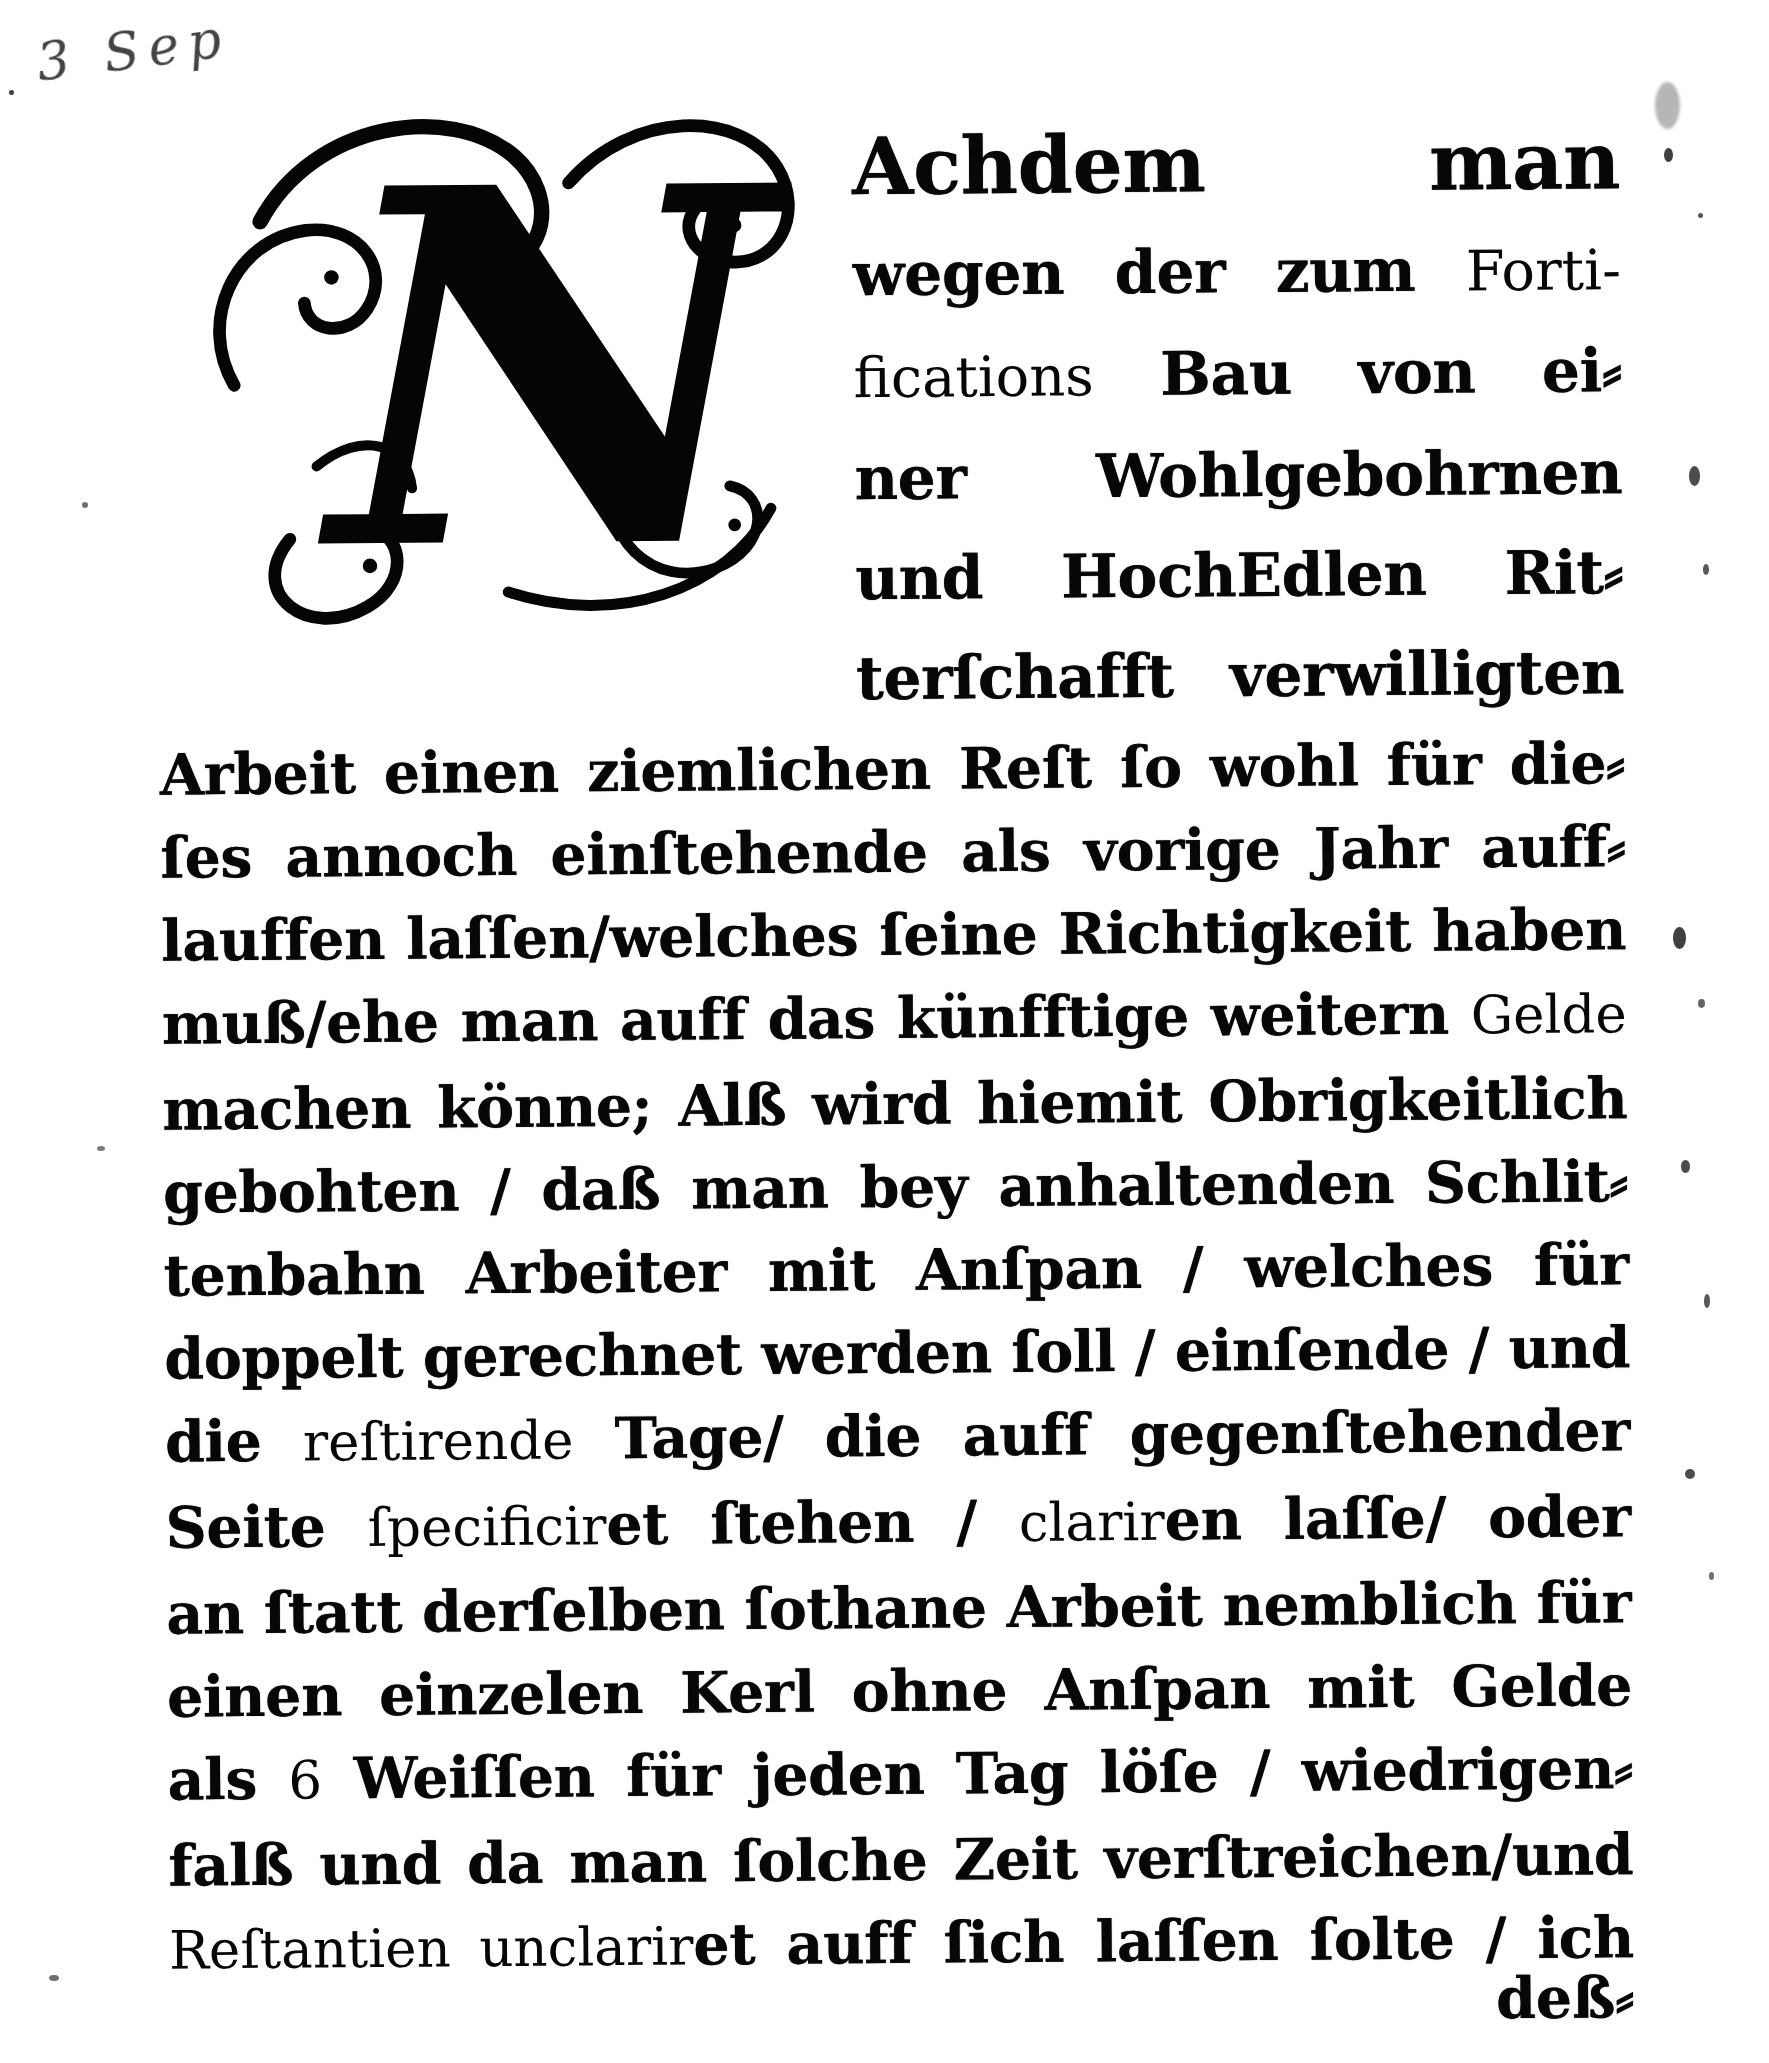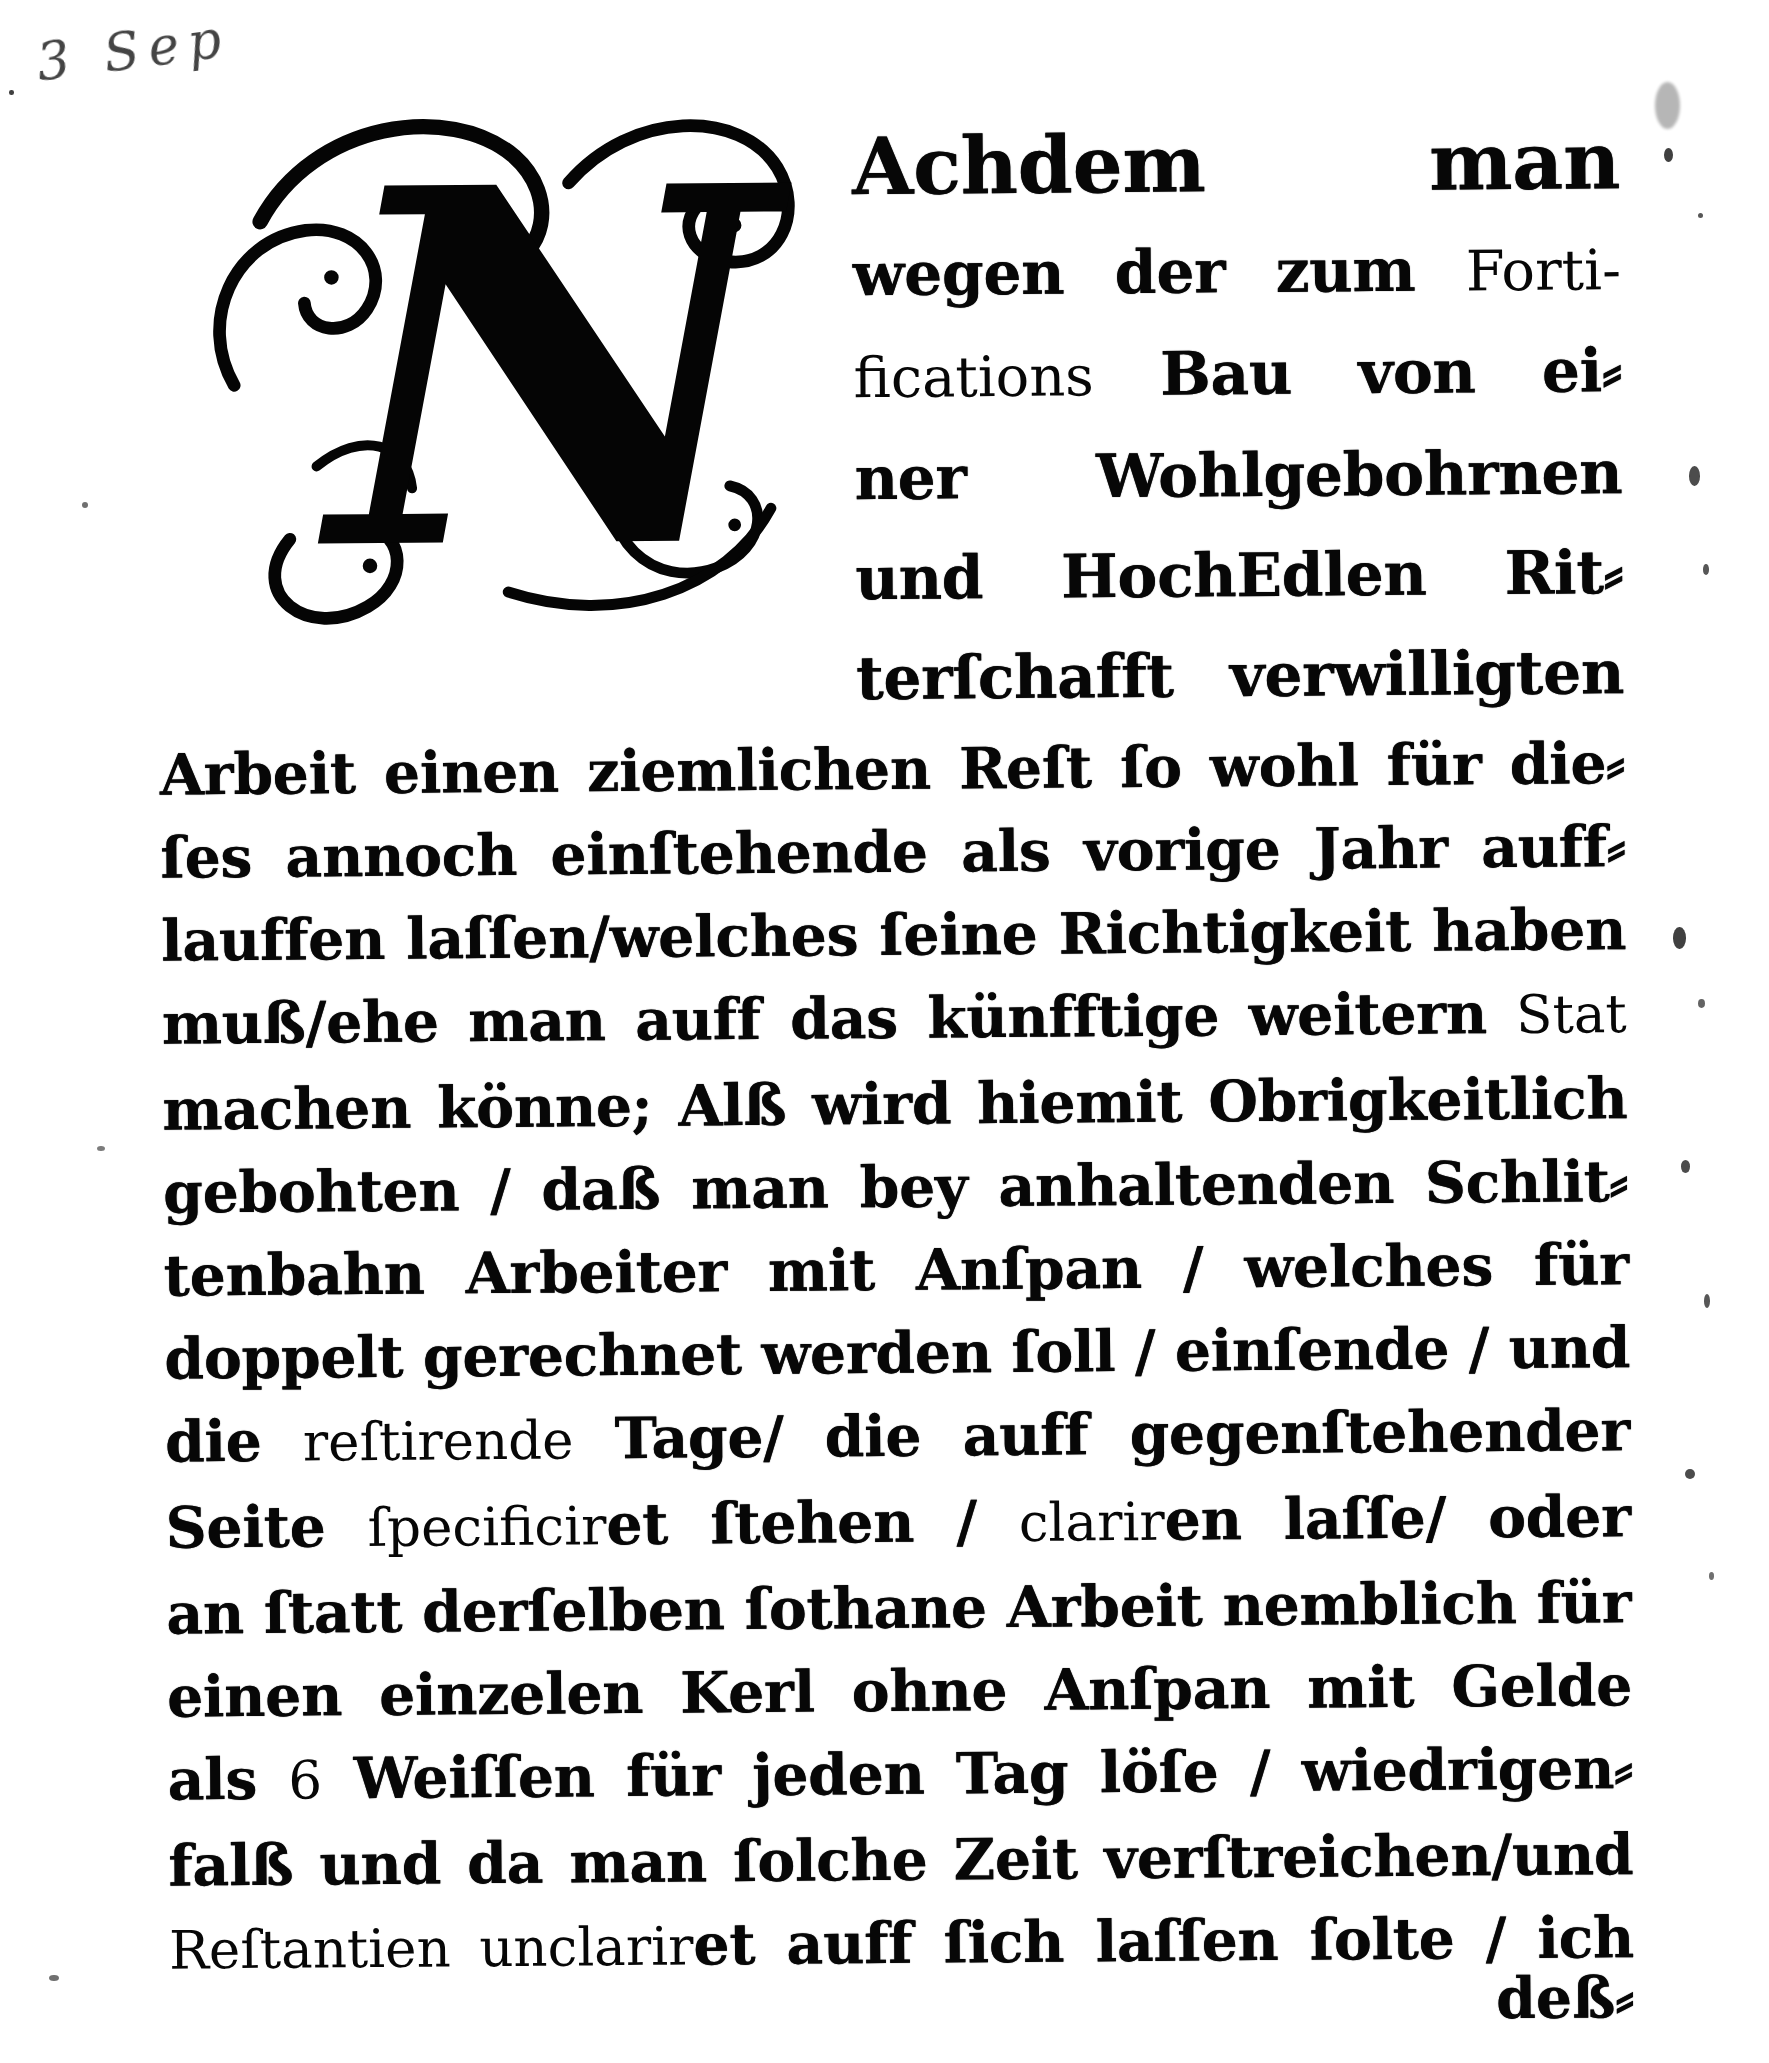--- a/index.html
+++ b/index.html
@@ -97,21 +97,21 @@
         <div class="line"><span class="roman">fications</span><span> Bau von ei⸗</span></div>
         <div class="line"><span>ner Wohlgebohrnen</span></div>
         <div class="line"><span>und HochEdlen Rit⸗</span></div>
         <div class="line"><span>terſchafft verwilligten</span></div>
       </div>
 
     <div class="bodytext" id="bodytext">
         <div class="line"><span>Arbeit einen ziemlichen Reſt ſo wohl für die⸗</span></div>
         <div class="line"><span>ſes annoch einſtehende als vorige Jahr auff⸗</span></div>
         <div class="line"><span>lauffen laſſen/welches ſeine Richtigkeit haben</span></div>
-        <div class="line"><span>muß/ehe man auff das künfftige weitern </span><span class="roman">Stat</span></div>
+        <div class="line"><span>muß/ehe man auff das künfftige weitern </span><span class="roman">Gelde</span></div>
         <div class="line"><span>machen könne; Alß wird hiemit Obrigkeitlich</span></div>
         <div class="line"><span>gebohten / daß man bey anhaltenden Schlit⸗</span></div>
         <div class="line"><span>tenbahn Arbeiter mit Anſpan / welches für</span></div>
         <div class="line"><span>doppelt gerechnet werden ſoll / einſende / und</span></div>
         <div class="line"><span>die </span><span class="roman">reſtirende</span><span> Tage/ die auff gegenſtehender</span></div>
         <div class="line"><span>Seite </span><span class="roman">ſpecificir</span><span>et ſtehen / </span><span class="roman">clarir</span><span>en laſſe/ oder</span></div>
         <div class="line"><span>an ſtatt derſelben ſothane Arbeit nemblich für</span></div>
         <div class="line"><span>einen einzelen Kerl ohne Anſpan mit Gelde</span></div>
         <div class="line"><span>als </span><span class="roman">6</span><span> Weiſſen für jeden Tag löſe / wiedrigen⸗</span></div>
         <div class="line"><span>falß und da man ſolche Zeit verſtreichen/und</span></div>

